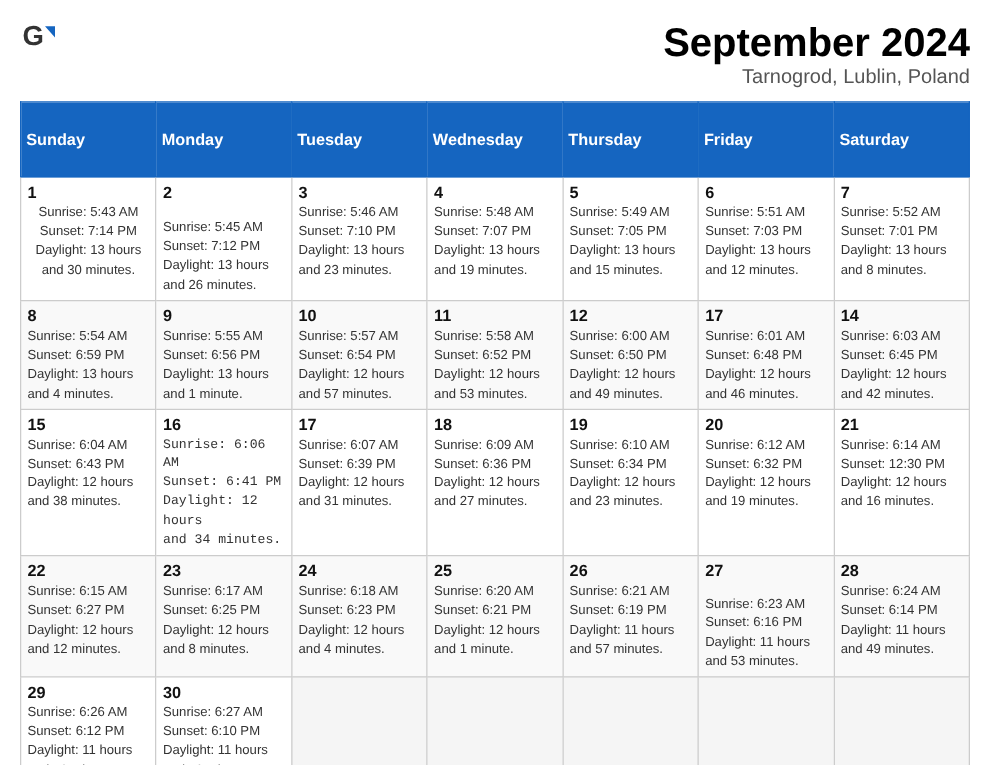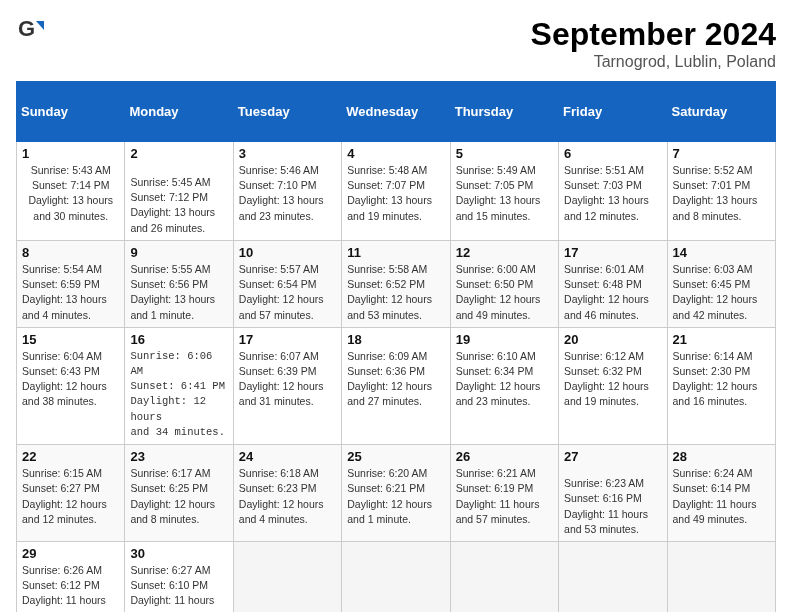--- a/index.html
+++ b/index.html
@@ -249,21 +249,21 @@
         <td>
           <div class="day-num">20</div>
           <div class="day-info" style="white-space: pre-line;">Sunrise: 6:12 AM
 Sunset: 6:32 PM
 Daylight: 12 hours
 and 19 minutes.</div>
         </td>
         <td>
           <div class="day-num">21</div>
           <div class="day-info" style="white-space: pre-line;">Sunrise: 6:14 AM
-Sunset: 2:30 PM
+Sunset: 12:30 PM
 Daylight: 12 hours
 and 16 minutes.</div>
         </td>
       </tr>
       <tr>
         <td>
           <div class="day-num">22</div>
           <div class="day-info" style="white-space: pre-line;">Sunrise: 6:15 AM
 Sunset: 6:27 PM
 Daylight: 12 hours

